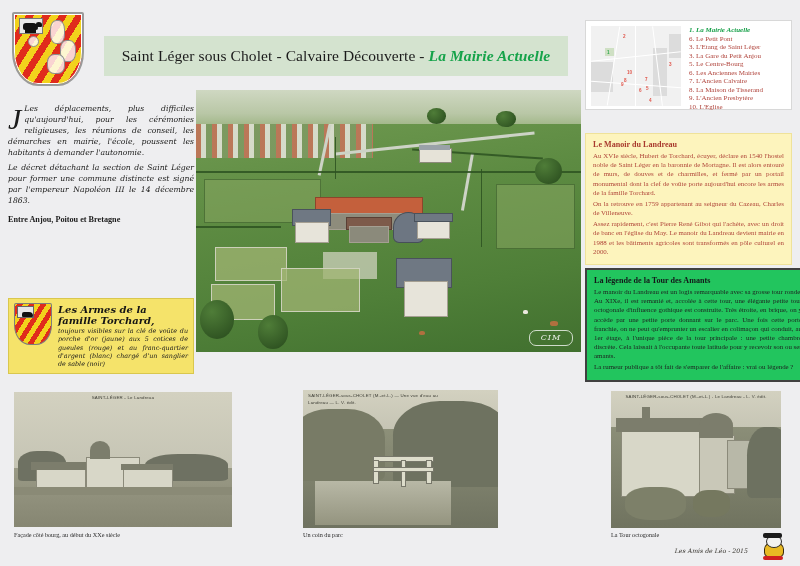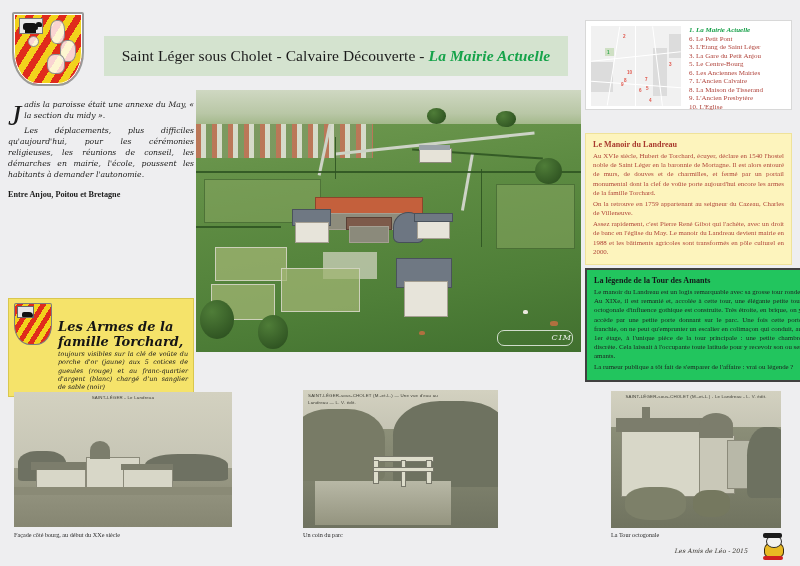--- a/index.html
+++ b/index.html
@@ -172,23 +172,23 @@
     left: 4px; top: 5px;
     width: 11px; height: 5px;
     background: #111;
     border-radius: 2px 4px 1px 1px;
   }
   .arms-txt { flex: 1 1 auto; }
   .arms-title {
     font-family: "DejaVu Serif", serif;
     font-style: italic;
     font-weight: bold;
-    font-size: 13px;
+    font-size: 10px;
     color: #151515;
-    margin: 16px 0 1px 0;
+    margin: 1px 0 1px 0;
   }
   .arms-body {
     font-family: "DejaVu Serif", serif;
     font-style: italic;
     font-size: 6.4px;
     line-height: 1.30;
     color: #1a1a1a;
     margin: 0;
     text-align: justify;
   }
@@ -286,24 +286,23 @@
   .photo-stamp {
     position: absolute;
     right: 8px; bottom: 6px;
     width: 42px; height: 14px;
     border: 1px solid rgba(255,255,255,0.75);
     border-radius: 7px;
     color: rgba(255,255,255,0.9);
     font-family: "DejaVu Serif", serif;
     font-style: italic;
     font-size: 8px;
-    text-align: right;
+    text-align: center;
     line-height: 14px;
     letter-spacing: 1px;
-    padding-left: 32px;
   }
   .hero-caption {
     position: absolute;
     left: 196px; top: 356px;
     width: 385px;
     font-size: 7.2px;
     color: #1f1f1f;
     text-align: center;
   }
 
@@ -526,23 +525,24 @@
 
   <div class="title-band">
     <div class="title-text">
       <span>Saint Léger sous Cholet - Calvaire Découverte - </span><span class="accent">La Mairie Actuelle</span>
     </div>
   </div>
 
   <div class="left-col">
     <div class="script-block">
       <p>
-        <span class="dropcap">J</span><span>adis la paroisse était une annexe du May, « la section du midy ».</span>
+        <span class="dropcap">J</span>
       </p>
       <p>Les déplacements, plus difficiles qu'aujourd'hui, pour les cérémonies religieuses, les réunions de conseil, les démarches en mairie, l'école, poussent les habitants à demander l'autonomie.</p>
+      <p>Le décret détachant la section de Saint Léger pour former une commune distincte est signé par l'empereur Napoléon III le 14 décembre 1863.</p>
     </div>
 
     <div class="sub-head">Entre Anjou, Poitou et Bretagne</div>
   </div>
 
   <div class="arms-box">
     <div class="arms-mini">
       <div class="m-canton">
           <div class="m-boar"></div>
         </div>

